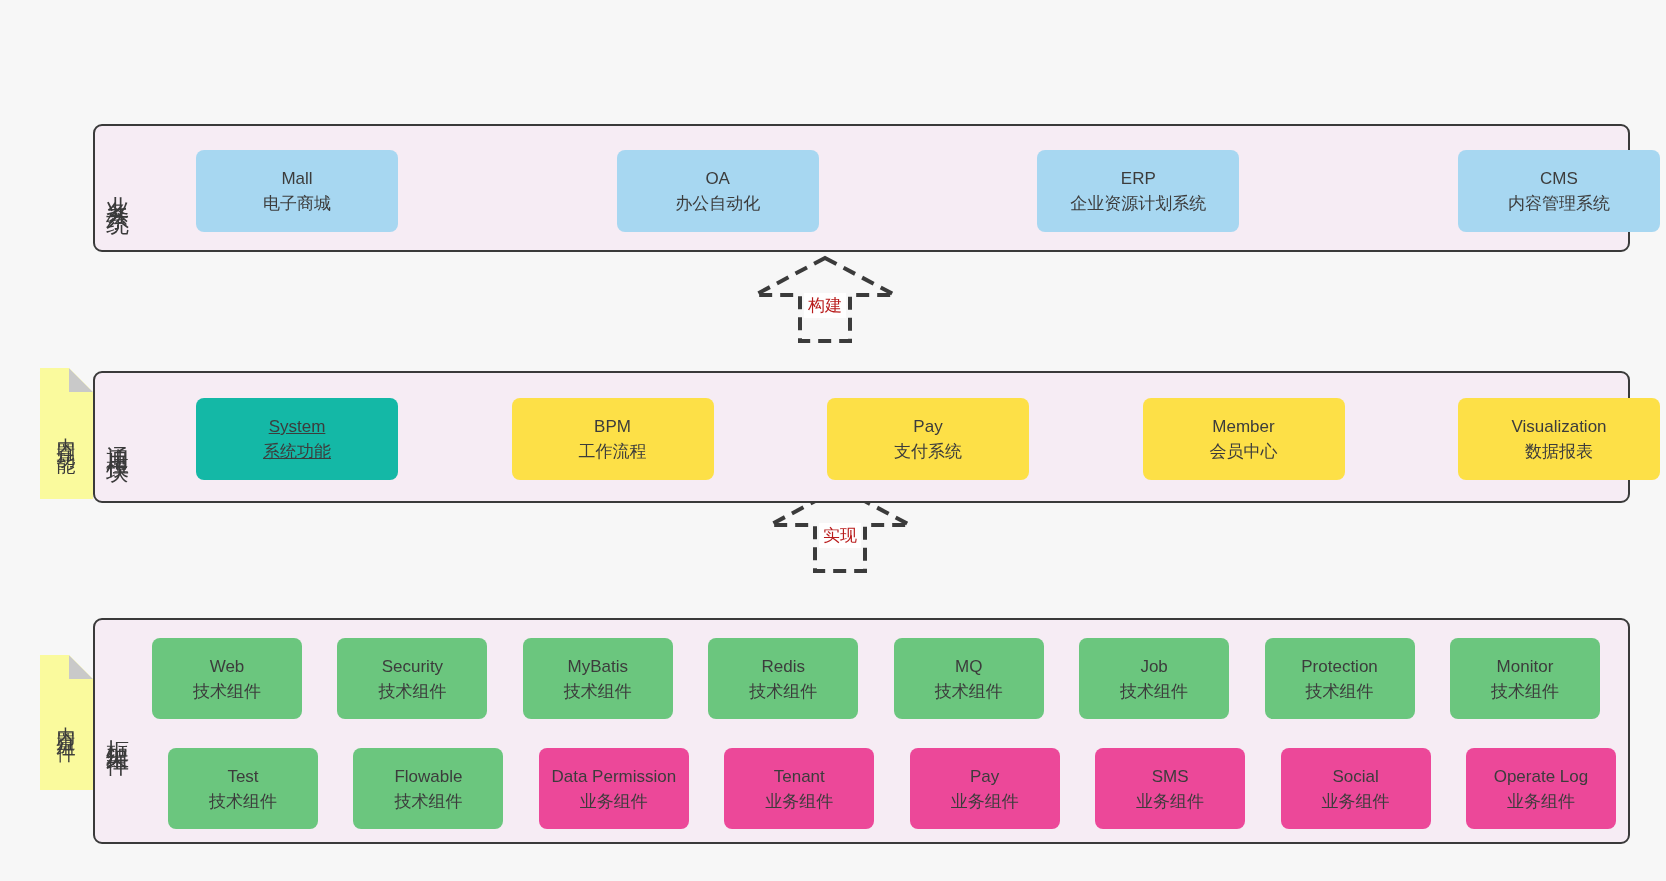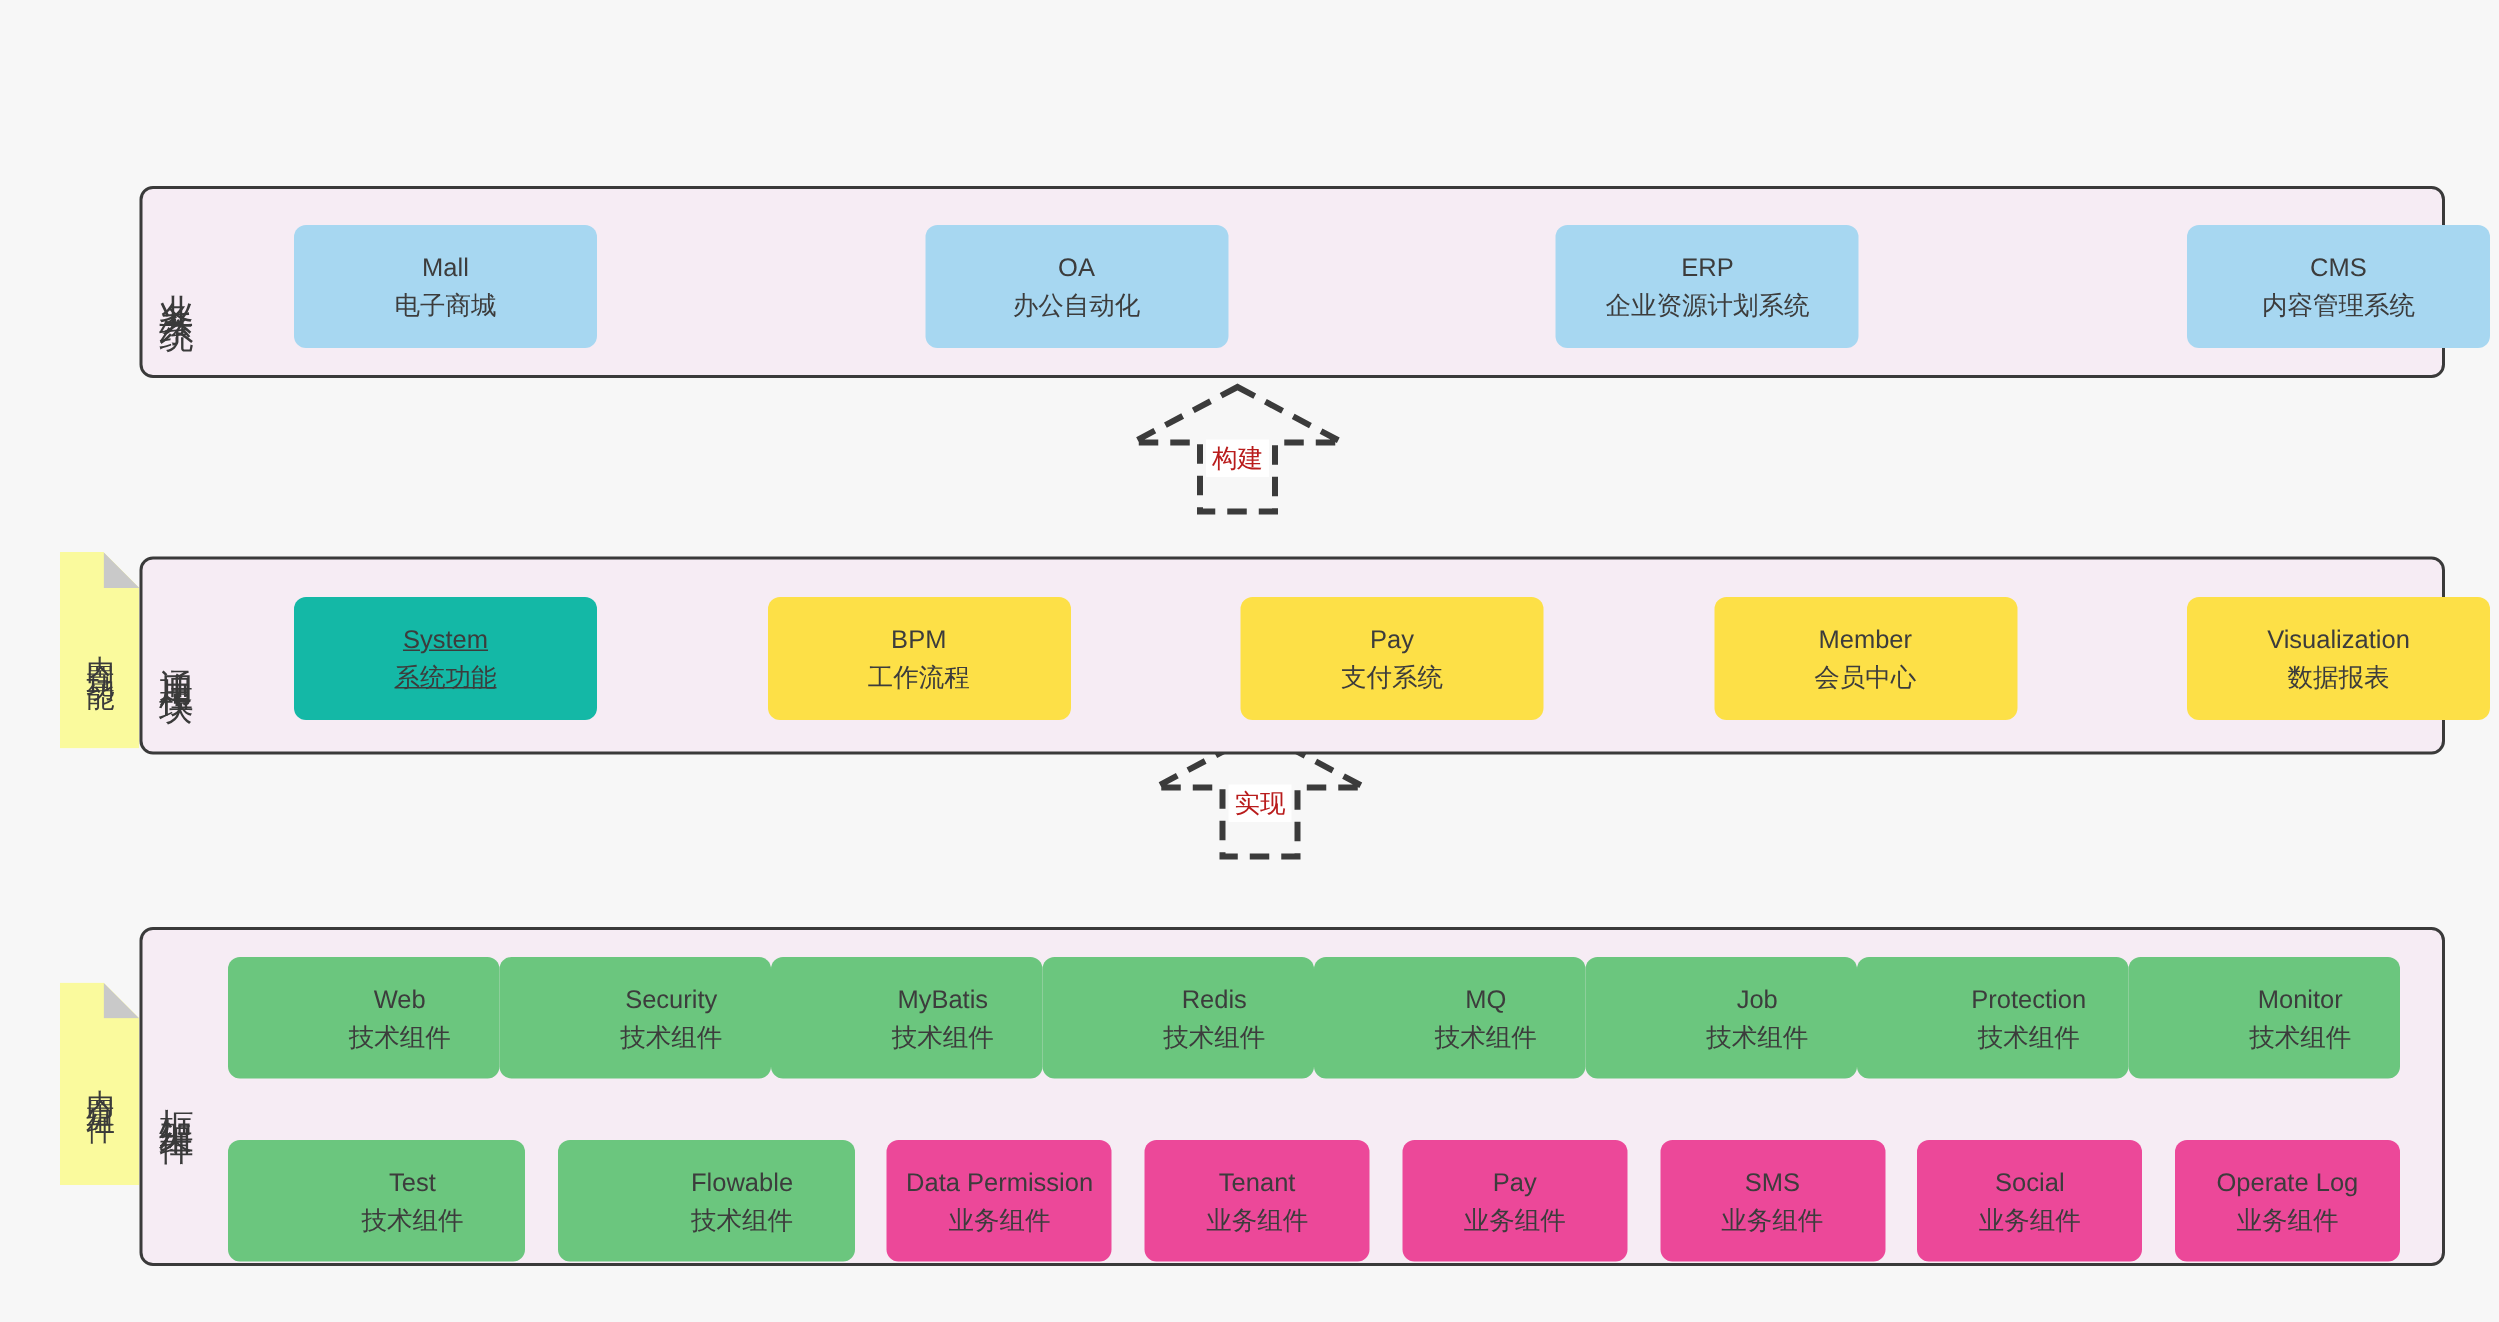--- a/index.html
+++ b/index.html
@@ -21,32 +21,32 @@
     position:absolute; left:11px; top:50%; transform:translateY(-50%);
     writing-mode:vertical-rl; text-orientation:upright;
     font-size:23px; letter-spacing:5px; color:#3a3a3a; line-height:1;
   }
   .boxes-row { position:absolute; left:57px; display:flex; justify-content:space-between; }
   .row-wide { width:1464px;padding-left:44px; }
   .row-narrow { width:1448px; }
   #band-business .boxes-row { top:24px; }
   #band-modules  .boxes-row { top:25px; }
   #band-framework .row-1 { top:18px; }
-  #band-framework .row-2 { top:140px; }
+  #band-framework .row-2 { top:128px;margin-left:16px; }
   .box {
     border-radius:8px; display:flex; flex-direction:column;
     align-items:center; justify-content:center; text-align:center;
     font-size:17px; line-height:25px; color:#3c3c3c;
   }
   .box.w6 { width:202px; height:82px; }
   .box.w8 { width:150px; height:81px; }
   .box.blue  { background:#a7d7f1; }
   .box.red   { background:#14b8a6;text-decoration:underline; }
   .box.pink  { background:#fde047; }
-  .box.green { background:#6bc67e;padding-left:48px; }
+  .box.green { background:#6bc67e; }
   .box.lgreen{ background:#ec4899; }
   .box .s { display:block; }
   
   .arrow { position:absolute; width:146px; height:90px; z-index:1; }
   #arrow-build     { left:752px; top:255px; }
   #arrow-implement { left:767px; top:485px; }
   .arrow svg { position:absolute; left:0; top:0; }
   .arrow-label {
     position:absolute; left:50%; top:38px; transform:translateX(-50%);
     background:#ffffff; padding:1px 4px; font-size:17px; color:#b91c1c;

